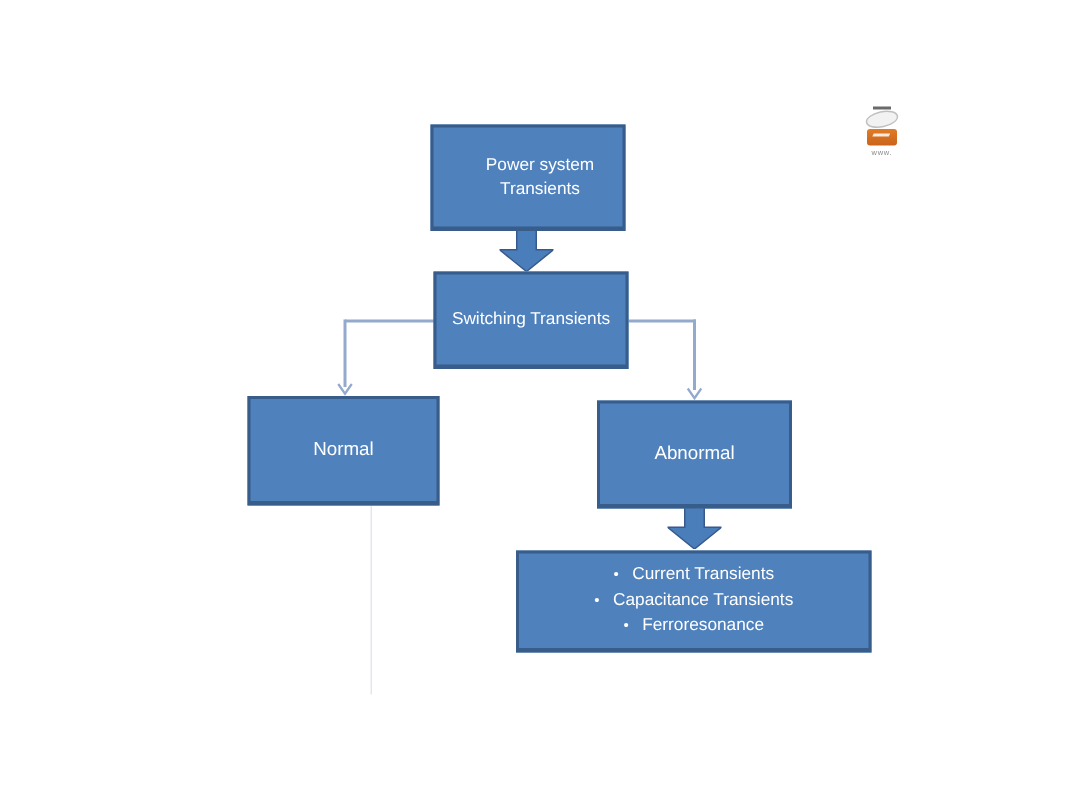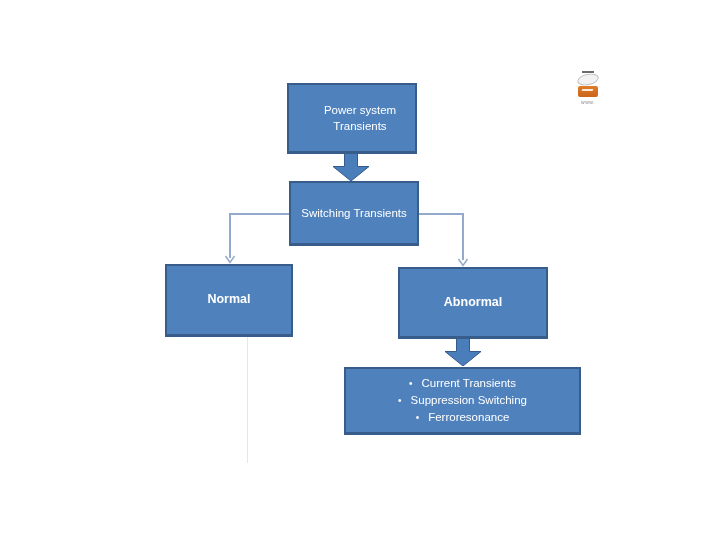--- a/index.html
+++ b/index.html
@@ -19,21 +19,21 @@
     border-bottom-width: 3px;
     color: var(--text, #ffffff);
     display: flex;
     align-items: center;
     justify-content: center;
     text-align: center;
     font-size: 11.5px;
     line-height: 1.4;
   }
   .pre { white-space: pre-line; }
-  .node-lg { font-size: 12.5px; font-weight: bold; }
+  .node-lg { font-size: 12.5px; }
   .block-arrow { position: absolute; }
   .connector-line { position: absolute; background: var(--connector, #94aacc); }
   .arrowhead { position: absolute; }
   .stray-line {
     position: absolute;
     width: 1px;
     background: var(--stray, rgba(195,200,215,0.45));
   }
   .causes-list { list-style: none; margin: 0; padding: 0; width: 100%; }
   .causes-list li {
@@ -128,33 +128,33 @@
   </div>
 
   <div class="node" style="left:289px; top:181px; width:130px; height:65px;text-align:right;">
     <span>Switching Transients</span>
   </div>
 
   <div class="node node-lg" style="left:165px; top:264px; width:128px; height:73px;">
     <span>Normal</span>
   </div>
 
-  <div class="node node-lg" style="left:398px; top:267px; width:150px; height:72px;">
+  <div class="node node-lg" style="left:398px; top:267px; width:130px; height:72px;">
     <span>Abnormal</span>
   </div>
 
   <div class="node" style="left:344px; top:367px; width:237px; height:68px;">
     <ul class="causes-list">
       <li>
         <span class="bullet-char">•</span>
         <span>Current Transients</span>
       </li>
       <li>
         <span class="bullet-char">•</span>
-        <span>Suppression Switching</span>
+        <span>Capacitance Transients</span>
       </li>
       <li>
         <span class="bullet-char">•</span>
         <span>Ferroresonance</span>
       </li>
     </ul>
   </div>
 
 </div>
 

